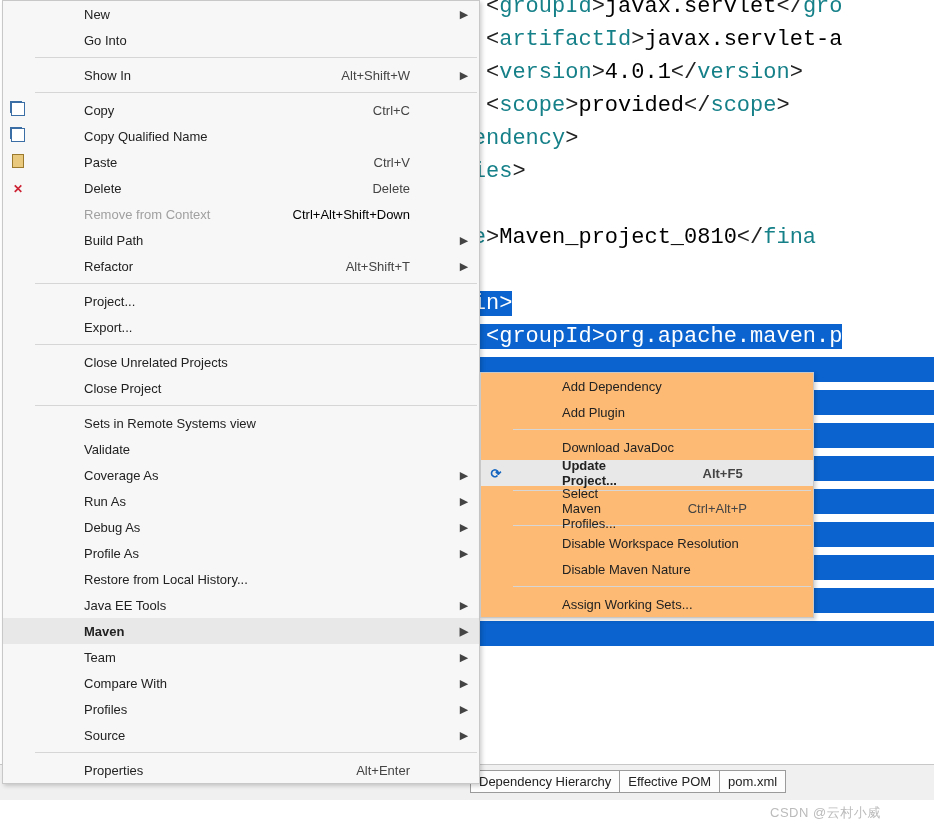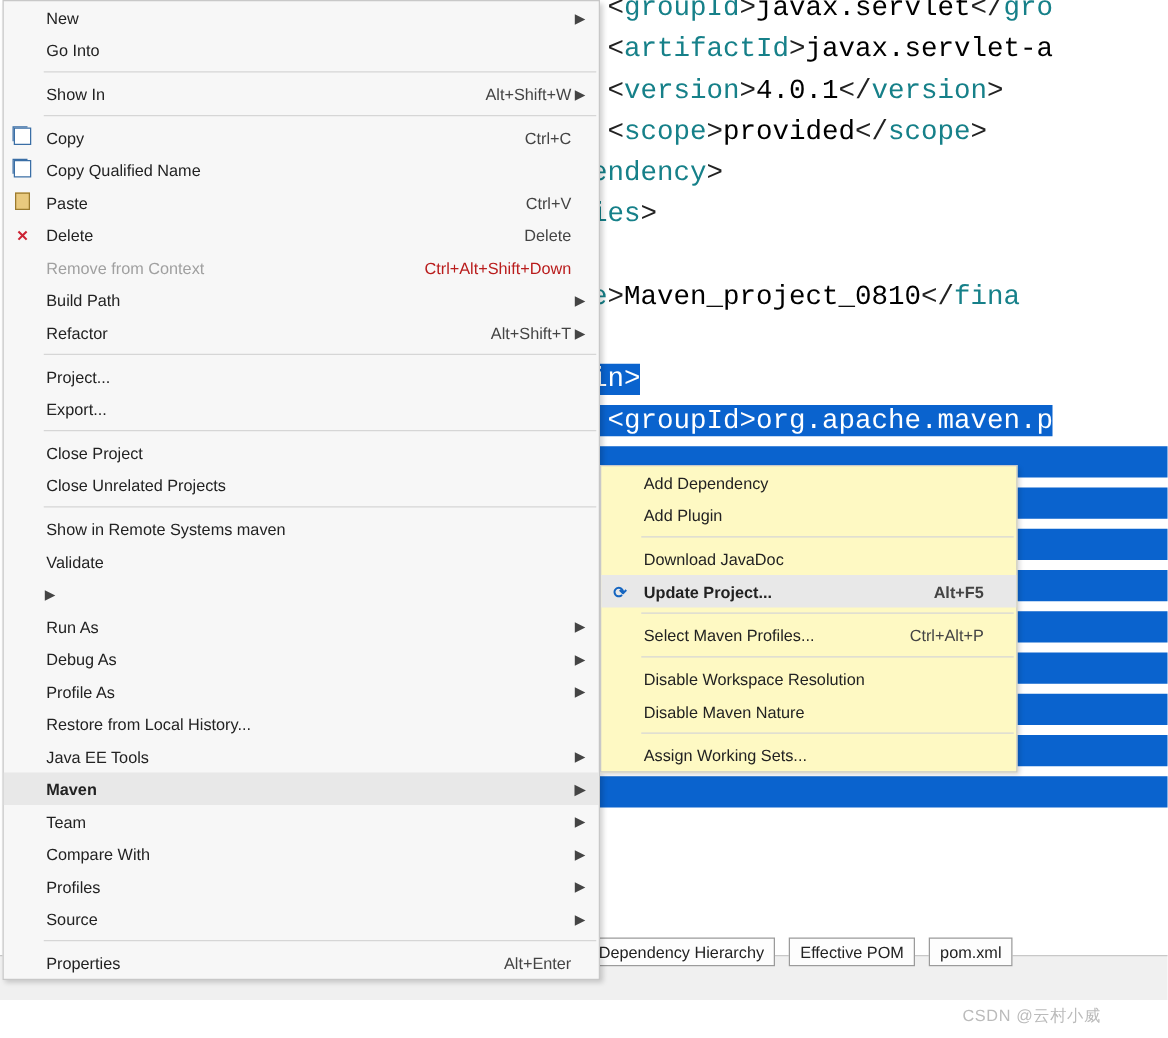--- a/index.html
+++ b/index.html
@@ -40,23 +40,23 @@
     left: 0;
     top: 764px;
     width: 934px;
     height: 36px;
     background: #f0f0f0;
     border-top: 1px solid #c8c8c8;
   }
   .tabbar {
     position: absolute;
     left: 470px;
-    top: 750px;
+    top: 770px;
     display: flex;
-    gap: 12px;
+    gap: 0;
     font-size: 13px;
   }
   .tabbar .tab {
     border: 1px solid #9b9b9b;
     background: #fdfdfd;
     padding: 3px 8px;
     margin-right: -1px;
     cursor: pointer;
   }
   .watermark {
@@ -76,52 +76,53 @@
     background: #f7f7f7;
     border: 1px solid #c8c8c8;
     box-shadow: 2px 2px 4px rgba(0,0,0,0.18);
   }
   .menu .row {
     display: flex;
     align-items: center;
     height: 26px;
     padding: 0 8px 0 0;
     cursor: default;
+    gap: 47px;
   }
   .menu .row.hover { background: #e8e8e8; font-weight: bold; }
   .menu .row.disabled { color: #a0a0a0; justify-content: space-between; }
   .menu .icon-slot {
     width: 30px;
     display: flex;
     align-items: center;
     justify-content: center;
     flex-shrink: 0;
   }
   .menu .label { flex: 1 1 auto; padding-left: 4px; }
   .menu .shortcut { color: #444; padding-left: 10px; white-space: nowrap; }
-  .menu .row.disabled .shortcut { color: #b91c1c; }
+  .menu .row.disabled .shortcut { color: #000000; }
   .menu .sub-ind {
     width: 14px;
     text-align: center;
     color: #444;
     font-size: 11px;
   }
   .menu .sep {
     height: 1px;
     background: #d6d6d6;
     margin: 4px 2px 4px 32px;
   }
 
   
   .submenu {
     position: absolute;
     left: 480px;
     top: 372px;
     width: 334px;
-    background: #fef9c3;
+    background: #fdba74;
     border: 1px solid #c8c8c8;
     box-shadow: 2px 2px 4px rgba(0,0,0,0.18);
   }
   .submenu .row { height: 26px; }
   .submenu .shortcut { padding-right: 4px; }
 
   
   .ico-copy::before { content: ""; display:inline-block; width:12px; height:12px; border:1px solid #3a6ea5; box-shadow: -2px -2px 0 -1px #3a6ea5; background:#fff; }
   .ico-paste::before { content: ""; display:inline-block; width:10px; height:12px; background:#e9c97e; border:1px solid #9b7a2e; position:relative; }
   .ico-delete::before { content: "✕"; color:#c23; font-weight:bold; font-size:12px; }
@@ -215,41 +216,42 @@
       <span class="sub-ind"></span>
     </div>
     <div class="row">
       <span class="icon-slot"></span>
       <span class="label">Export...</span>
       <span class="sub-ind"></span>
     </div>
     <div class="sep"></div>
     <div class="row">
       <span class="icon-slot"></span>
+      <span class="label">Close Unrelated Projects</span>
+      <span class="sub-ind"></span>
+    </div>
+    <div class="row">
+      <span class="icon-slot"></span>
       <span class="label">Close Project</span>
       <span class="sub-ind"></span>
     </div>
-    <div class="row">
-      <span class="icon-slot"></span>
-      <span class="label">Close Unrelated Projects</span>
-      <span class="sub-ind"></span>
-    </div>
-    <div class="sep"></div>
-    <div class="row">
-      <span class="icon-slot"></span>
-      <span class="label">Show in Remote Systems maven</span>
+    <div class="sep"></div>
+    <div class="row">
+      <span class="icon-slot"></span>
+      <span class="label">Sets in Remote Systems view</span>
       <span class="sub-ind"></span>
     </div>
     <div class="row">
       <span class="icon-slot"></span>
       <span class="label">Validate</span>
       <span class="sub-ind"></span>
     </div>
     <div class="row">
       <span class="icon-slot"></span>
+      <span class="label">Coverage As</span>
       <span class="sub-ind">▶</span>
     </div>
     <div class="row">
       <span class="icon-slot"></span>
       <span class="label">Run As</span>
       <span class="sub-ind">▶</span>
     </div>
     <div class="row">
       <span class="icon-slot"></span>
       <span class="label">Debug As</span>

